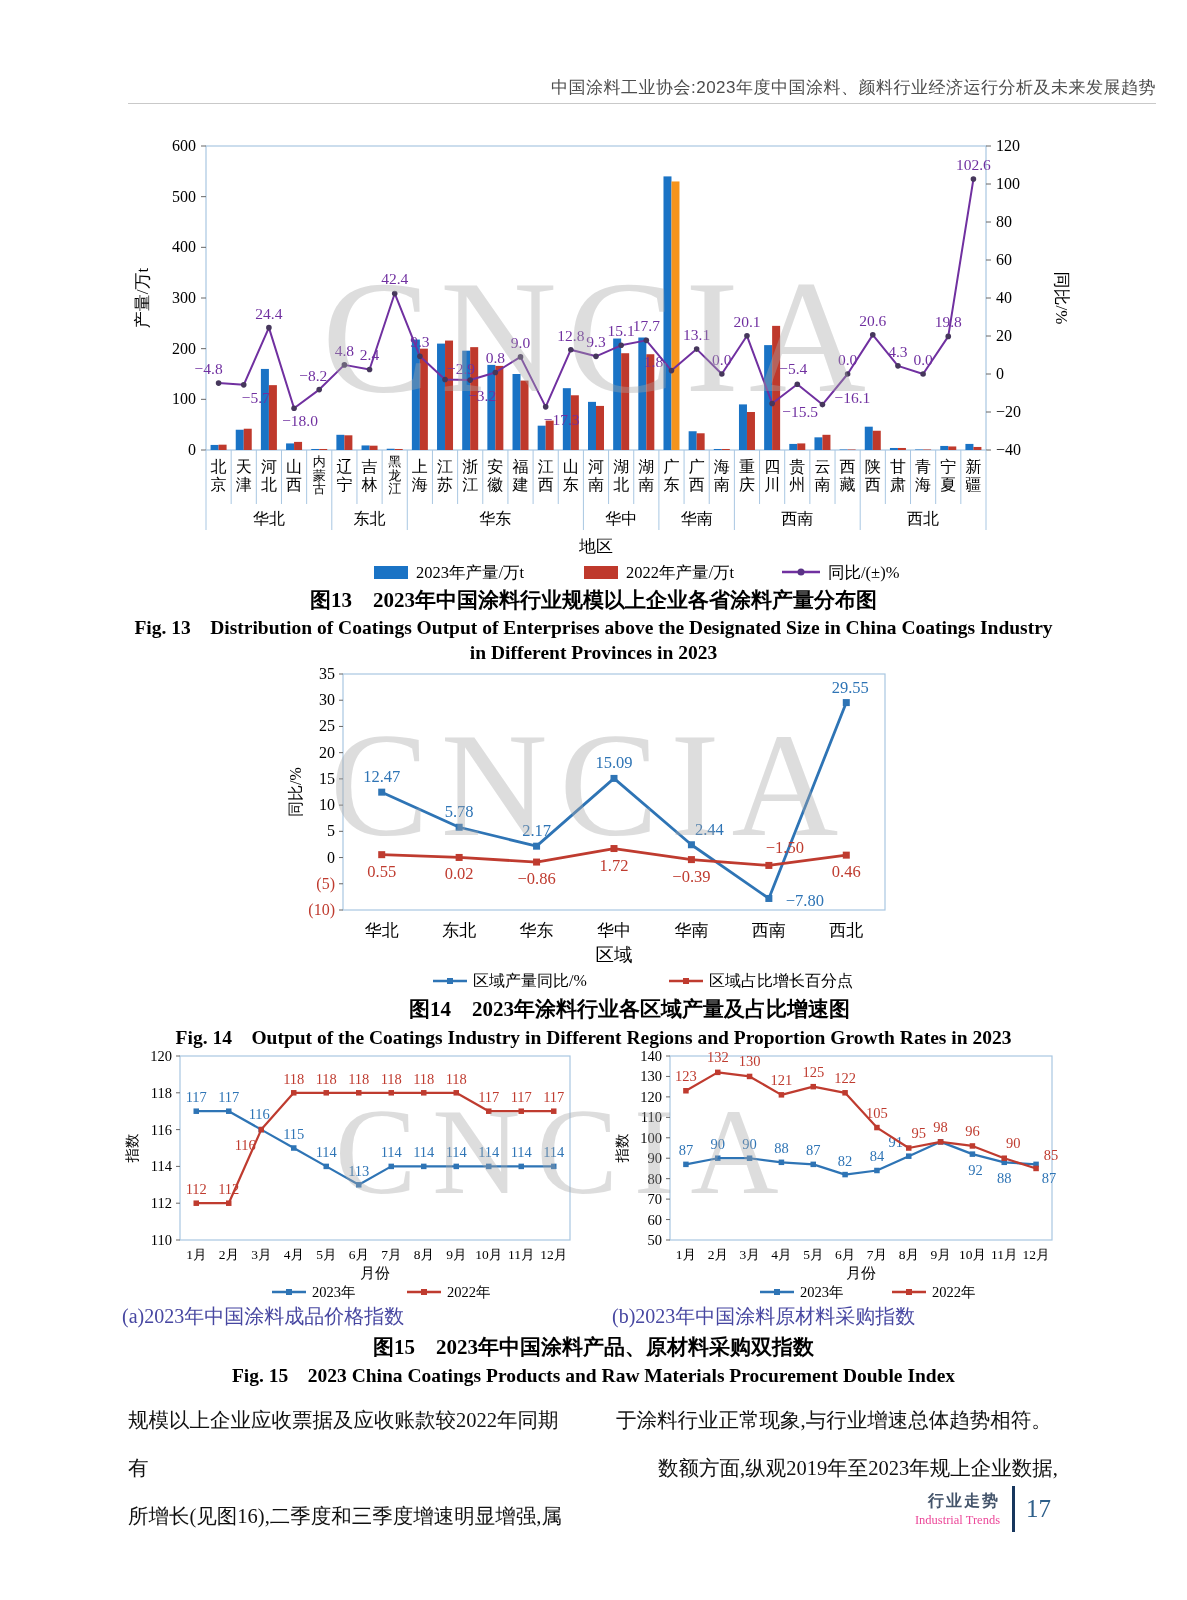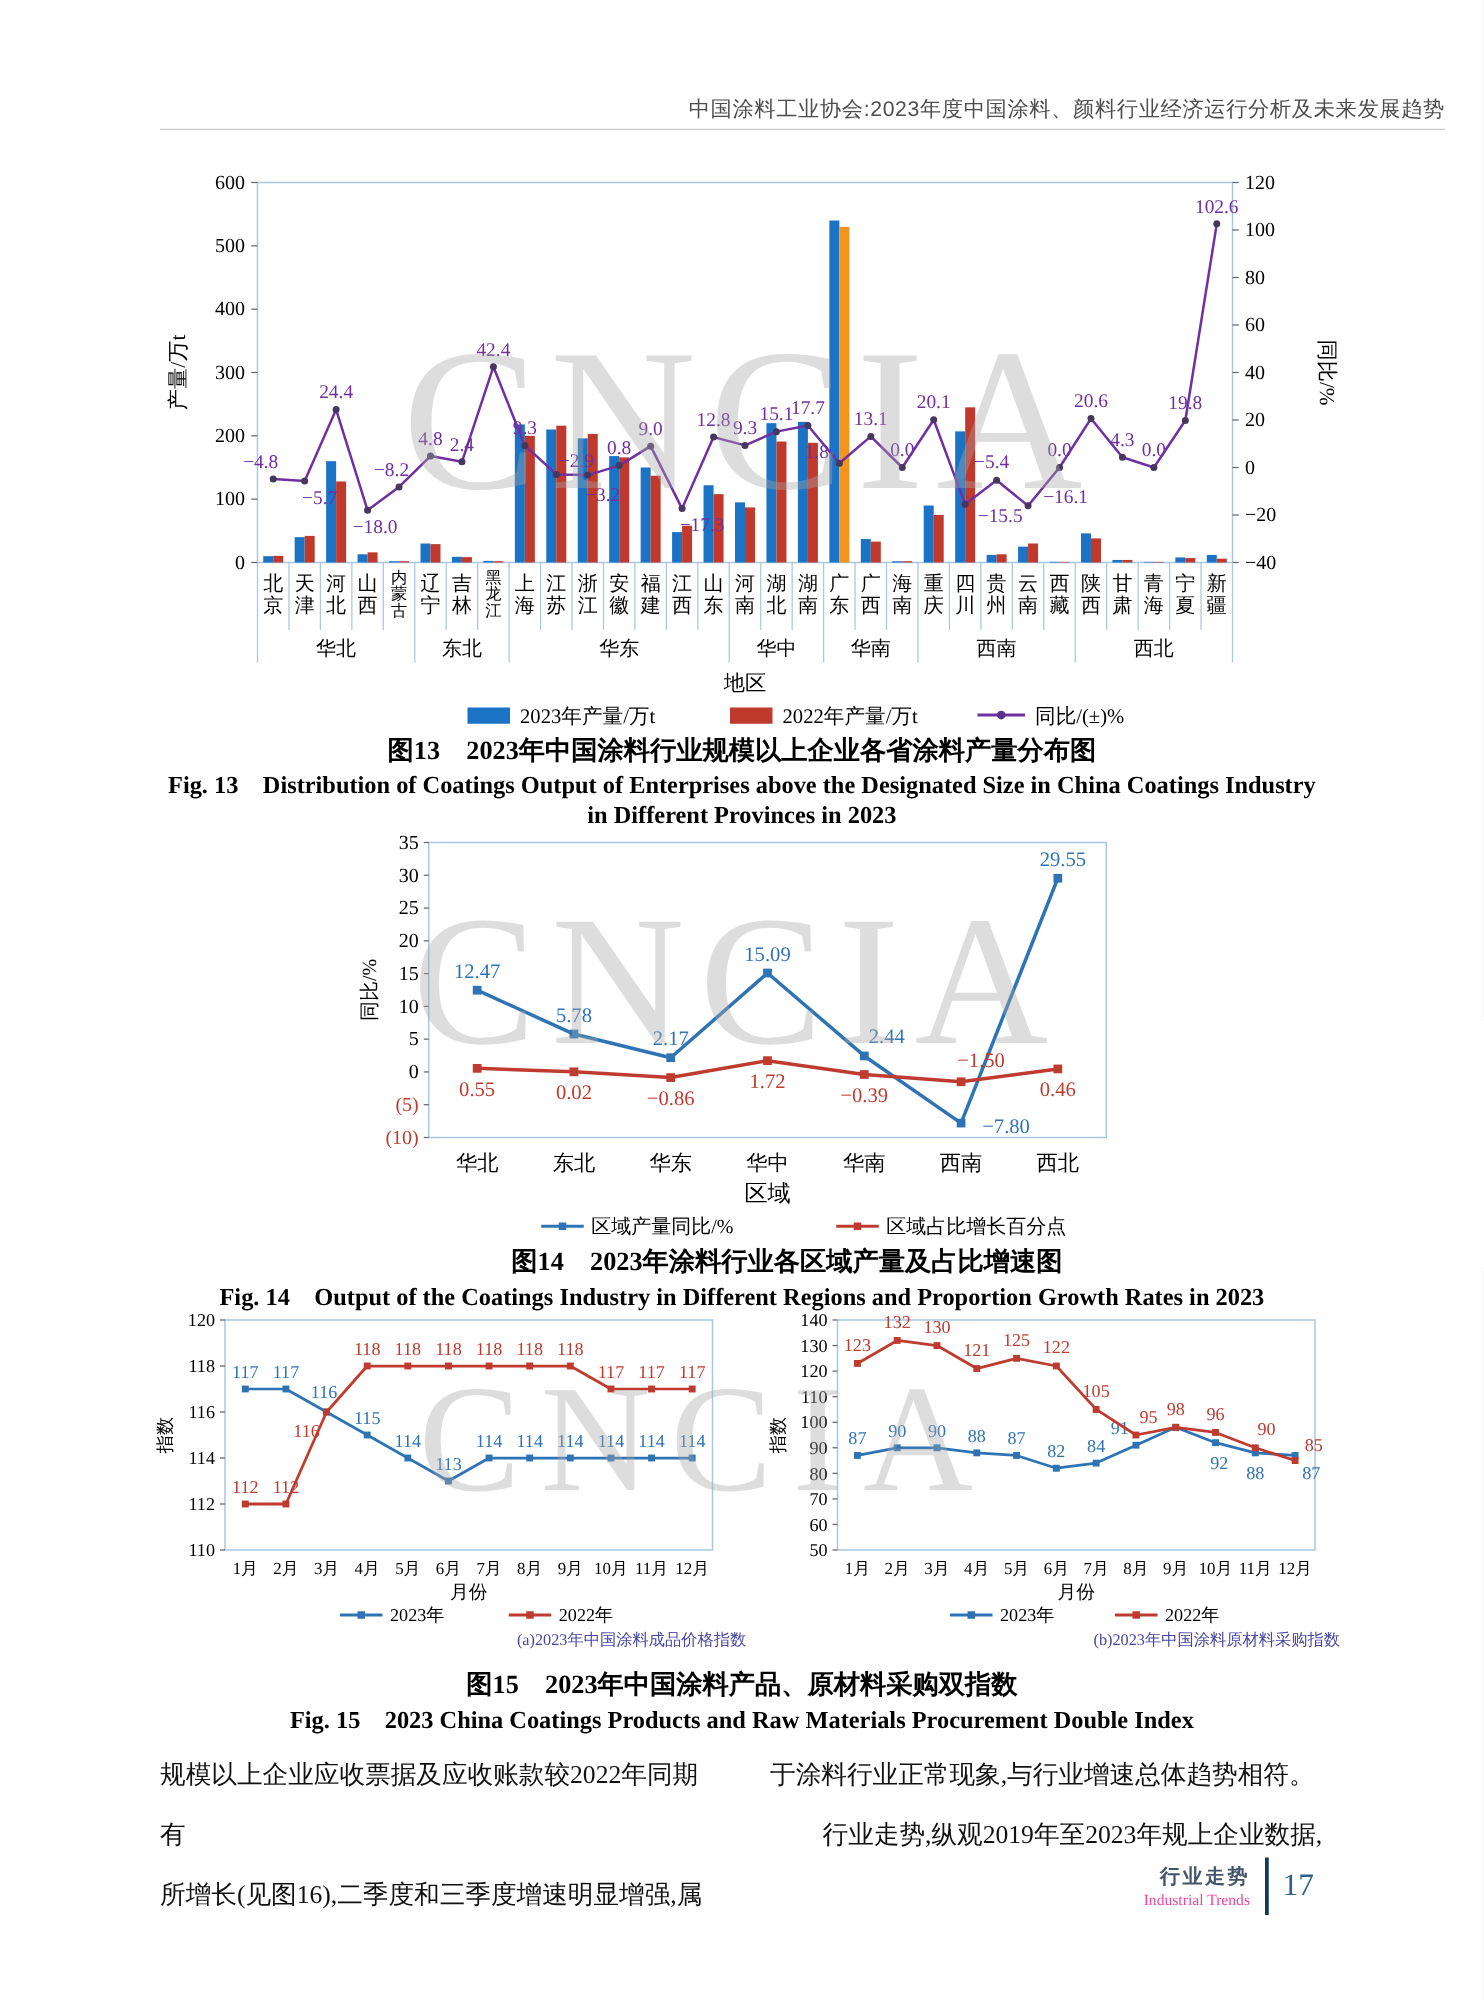--- a/index.html
+++ b/index.html
@@ -6,21 +6,21 @@
   .page{position:relative;width:1187px;height:1600px;background:#ffffff;margin:0 auto;
         font-family:"Liberation Serif","DejaVu Serif",serif;color:#000;overflow:hidden;}
   .abs{position:absolute;}
   .header-title{left:130px;top:76px;width:1026px;text-align:right;font-size:17px;color:#4d4d4d;
         font-family:"Liberation Sans","DejaVu Sans",sans-serif;letter-spacing:.5px;}
   .header-rule{left:128px;top:103px;width:1028px;height:1px;background:#c9c9c9;}
   svg.chart{position:absolute;overflow:visible;}
   svg text{font-family:"Liberation Serif","DejaVu Serif",serif;}
   .cap-cn{left:0;width:1187px;text-align:center;font-weight:bold;font-size:21px;}
   .cap-en{left:0;width:1187px;text-align:center;font-weight:bold;font-size:19.5px;}
-  .sub-cap{font-size:13px;color:#4747a1;text-align:right;}
+  .sub-cap{font-size:20px;color:#4747a1;text-align:left;}
   .wm{position:absolute;color:#a8a8a8;opacity:.38;font-family:"Liberation Serif",serif;
       z-index:3;pointer-events:none;white-space:nowrap;}
   .body-line{font-size:20.5px;line-height:48px;color:#111;}
   .footer{left:840px;top:1486px;display:flex;align-items:center;}
   .footer-sec{width:160px;text-align:right;}
   .footer-cn{font-size:16px;font-weight:bold;color:#44546a;letter-spacing:2px;}
   .footer-en{font-size:12.5px;color:#ec4899;margin-top:1px;}
   .footer-divider{width:3px;height:46px;background:#17365d;margin:0 11px 0 12px;}
   .footer-page{font-size:25px;color:#2e5f8a;}
 </style>
@@ -571,21 +571,21 @@
 
   <div class="abs cap-cn" style="top:1333px;">图15　2023年中国涂料产品、原材料采购双指数</div>
   <div class="abs cap-en" style="top:1362px;">Fig. 15　2023 China Coatings Products and Raw Materials Procurement Double Index</div>
 
   <div class="abs" style="left:128px;top:1396px;width:446px;">
     <div class="body-line">规模以上企业应收票据及应收账款较2022年同期有</div>
     <div class="body-line">所增长(见图16),二季度和三季度增速明显增强,属</div>
   </div>
   <div class="abs" style="left:616px;top:1396px;width:450px;">
     <div class="body-line">于涂料行业正常现象,与行业增速总体趋势相符。</div>
-    <div class="body-line" style="text-indent:42px;">行业走势,纵观2019年至2023年规上企业数据,</div>
+    <div class="body-line" style="text-indent:42px;">数额方面,纵观2019年至2023年规上企业数据,</div>
   </div>
 
   <div class="abs footer">
     <div class="footer-sec">
       <div class="footer-cn">行业走势</div>
       <div class="footer-en">Industrial Trends</div>
     </div>
     <div class="footer-divider"></div>
     <div class="footer-page">17</div>
   </div>

